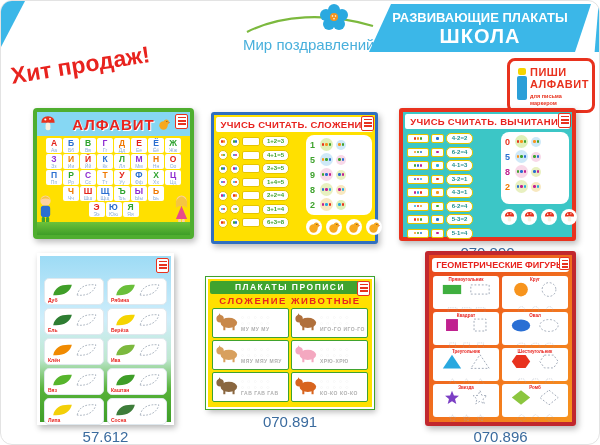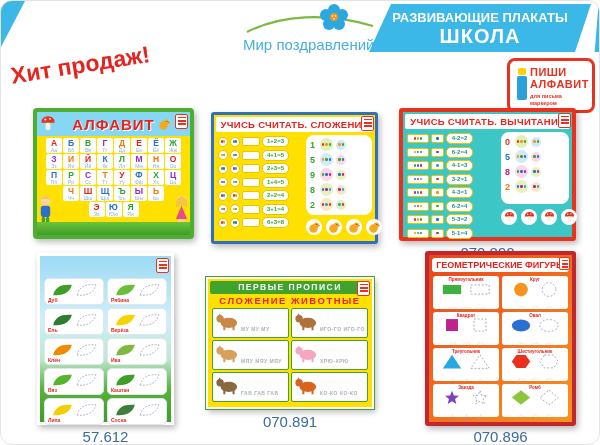--- a/index.html
+++ b/index.html
@@ -808,21 +808,21 @@
           <span><svg width="21" height="14" viewBox="0 0 22 15">
               <path d="M1,13 C3,4 10,1 21,2 C19,10 12,14 1,13 Z" fill="none" stroke="#aab4c0" stroke-width="1" stroke-dasharray="2,1.5"></path>
             </svg></span>
           <span class="nm">Сосна</span>
         </div>
       </div>
   </div>
   <div class="abs code" style="left:36px;top:427px;width:137px">57.612</div>
 
   <div class="abs poster" id="p5">
-    <div class="band">ПЕРВЫЕ ПРОПИСИ</div>
+    <div class="band">ПЛАКАТЫ ПРОПИСИ</div>
     <span class="mini-badge" style="right:2px;top:2px">
         <i></i>
         <i></i>
         <i></i>
       </span>
     <div class="sub">СЛОЖЕНИЕ ЖИВОТНЫЕ</div>
     <div id="animal-grid">
         <div class="an-cell">
           <span><svg width="24" height="20" viewBox="0 0 26 20">
               <ellipse cx="15" cy="12" rx="9" ry="5.5" fill="#c8884a"></ellipse>

